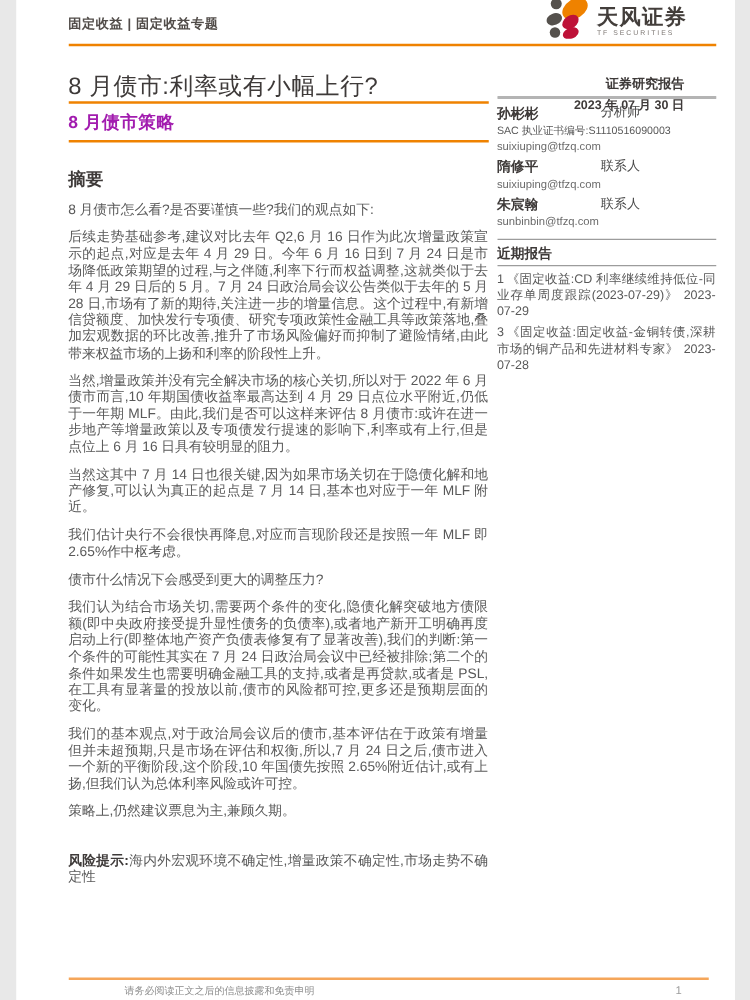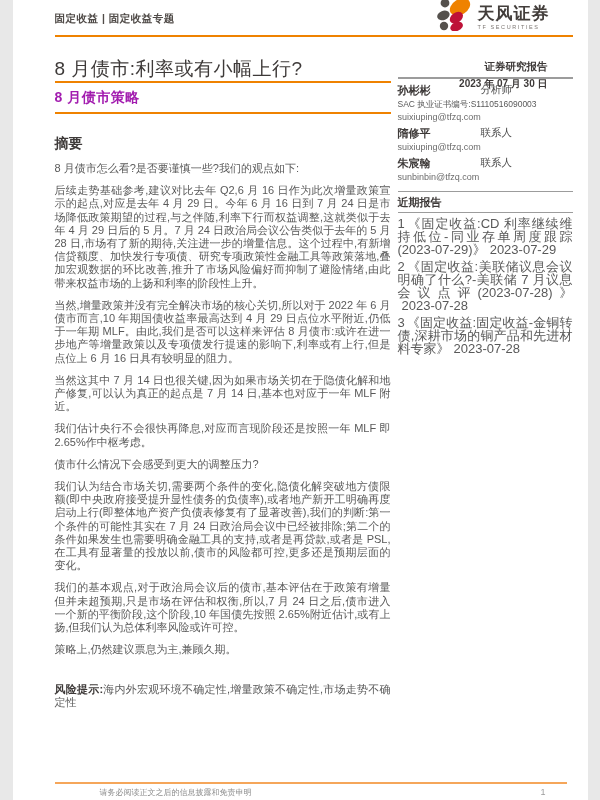--- a/index.html
+++ b/index.html
@@ -34,21 +34,21 @@
   .right-col{position:absolute;left:385px;top:77px;width:175px;}
   .hr{height:1px;background:#9c9c9c;}
   .col-heading{font-size:11px;font-weight:bold;color:#3e3a39;padding:3px 0 2px 0;}
   .author{margin-top:4px;}
   .author-row{display:flex;align-items:flex-start;}
   .author-name{font-size:11px;font-weight:bold;color:#3e3a39;width:83px;}
   .author-role{font-size:10.5px;color:#4a4a4a;}
   .author-cert{font-size:8.5px;color:#595959;margin-top:1px;}
   .author-email{font-size:9px;color:#6b6b6b;margin-top:1px;}
   .hr-mid{margin-top:9px;}
-  .report-item{font-size:13px;line-height:13px;color:#595959;margin-top:4px;text-align:justify;}
+  .report-item{font-size:10px;line-height:13px;color:#595959;margin-top:4px;text-align:justify;}
   .report-item .idx{margin-right:2px;}
   .report-item .rdate{margin-left:4px;}
 
   
   .footer-rule{position:absolute;left:42px;top:782px;width:512px;height:2px;background:#f5a65a;}
   .footer-text{position:absolute;left:75px;top:787px;font-size:8px;color:#8c8c8c;margin-left:12px;}
   .footer-page{position:absolute;right:42px;top:787px;font-size:9px;color:#9c9c9c;}
 </style>
 </head>
 <body>
@@ -125,21 +125,20 @@
         <span class="author-role">联系人</span>
       </div>
       <div class="author-email">sunbinbin@tfzq.com</div>
     </div>
 
     <div class="hr hr-mid"></div>
     <div class="col-heading">近期报告</div>
     <div class="hr"></div>
 
     <div class="report-item"><span class="idx">1</span><span class="rtitle">《固定收益:CD 利率继续维持低位-同业存单周度跟踪(2023-07-29)》</span><span class="rdate">2023-07-29</span></div>
-    <div class="report-item"><span class="idx">2</span><span class="rtitle">《固定收益:美联储议息会议明确了什么?-美联储 7 月议息会议点评(2023-07-28)》</span><span class="rdate">2023-07-28</span></div>
     <div class="report-item"><span class="idx">3</span><span class="rtitle">《固定收益:固定收益-金铜转债,深耕市场的铜产品和先进材料专家》</span><span class="rdate">2023-07-28</span></div>
   </div>
 
   <div class="footer-rule"></div>
   <div class="footer-text">请务必阅读正文之后的信息披露和免责申明</div>
   <div class="footer-page">1</div>
 
 </div>
 
 </body></html>

